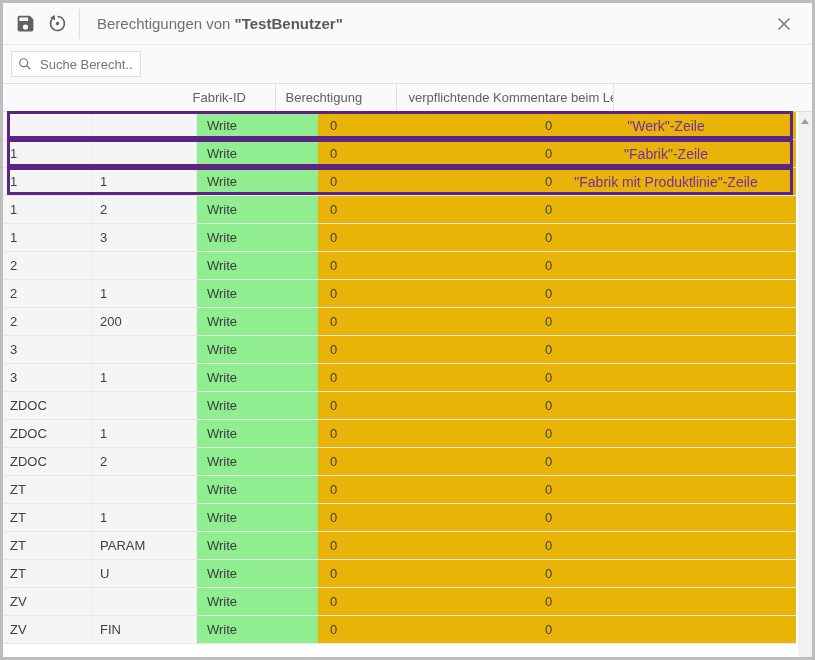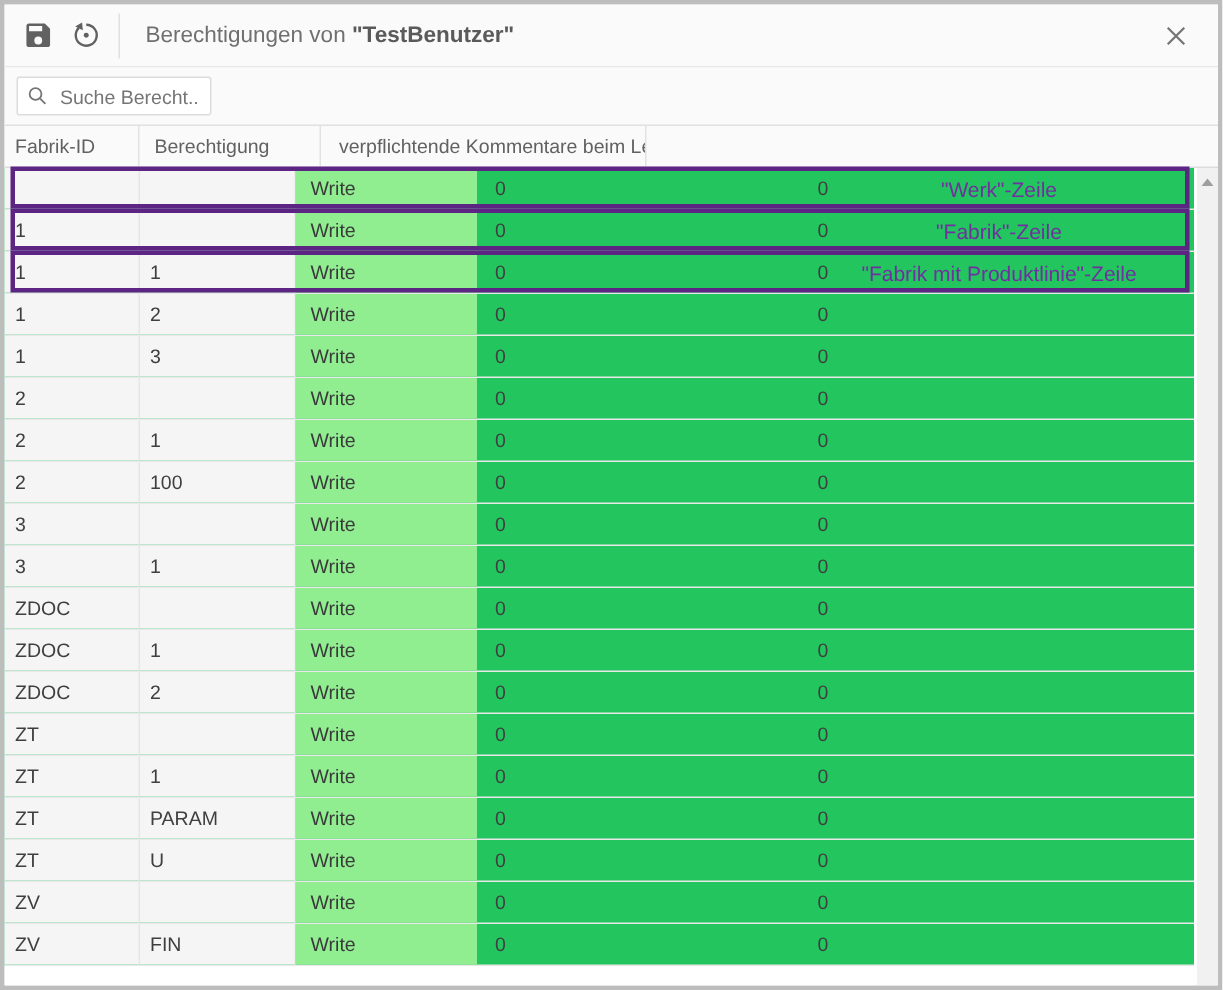--- a/index.html
+++ b/index.html
@@ -56,36 +56,37 @@
   }
   .searchbox input::placeholder { color:#757575; opacity:1; }
   
   .header-row {
     flex:0 0 28px; height:28px;
     display:flex; align-items:stretch;
     background:#fafafa;
     border-bottom:1px solid #dcdcdc;
     font-size:13px; color:#616161;
     padding-right:16px;
+    justify-content:center;
   }
   .hcell { display:flex; align-items:center; border-right:1px solid #e2e2e2; white-space:nowrap; overflow:hidden; }
   .c1 { width:90px;  padding-left:7px;  flex:0 0 90px; }
   .c2 { width:104px; padding-left:7px;  flex:0 0 104px; }
   .c3 { width:121px; padding-left:10px; flex:0 0 121px; }
   .c4 { width:217px; padding-left:12px; flex:0 0 217px; }
   .c5 { flex:1; padding-left:10px; }
   
   .rows { flex:1; margin-right:16px; position:relative; background:#fff; }
   .row {
     height:28px;
     display:flex; align-items:stretch;
     position:relative;
     border-bottom:1px solid #e8e8e8;
     font-size:13px; color:#3f3f3f;
-    background:#22c55e;
+    background:#eab308;
   }
   .cell { display:flex; align-items:center; height:100%; white-space:nowrap; overflow:hidden; }
   .cell.c1, .cell.c2 { background:#f5f5f5; border-right:1px solid #eeeeee; }
   .cell.c3 { background:var(--permission-green,#90ee90); color:#3a3a3a; }
   .row.highlighted::after {
     content:'';
     position:absolute; left:4px; right:3px; top:-1px; bottom:0;
     border:3px solid var(--highlight-border,#5c2483);
     pointer-events:none; z-index:2;
   }
@@ -221,21 +222,21 @@
     <div class="cell c1">2</div>
     <div class="cell c2">1</div>
     <div class="cell c3">Write</div>
     <div class="cell c4">0</div>
     <div class="cell c5">0</div>
 
   </div>
 
   <div class="row">
     <div class="cell c1">2</div>
-    <div class="cell c2">100</div>
+    <div class="cell c2">200</div>
     <div class="cell c3">Write</div>
     <div class="cell c4">0</div>
     <div class="cell c5">0</div>
 
   </div>
 
   <div class="row">
     <div class="cell c1">3</div>
     <div class="cell c2"></div>
     <div class="cell c3">Write</div>

